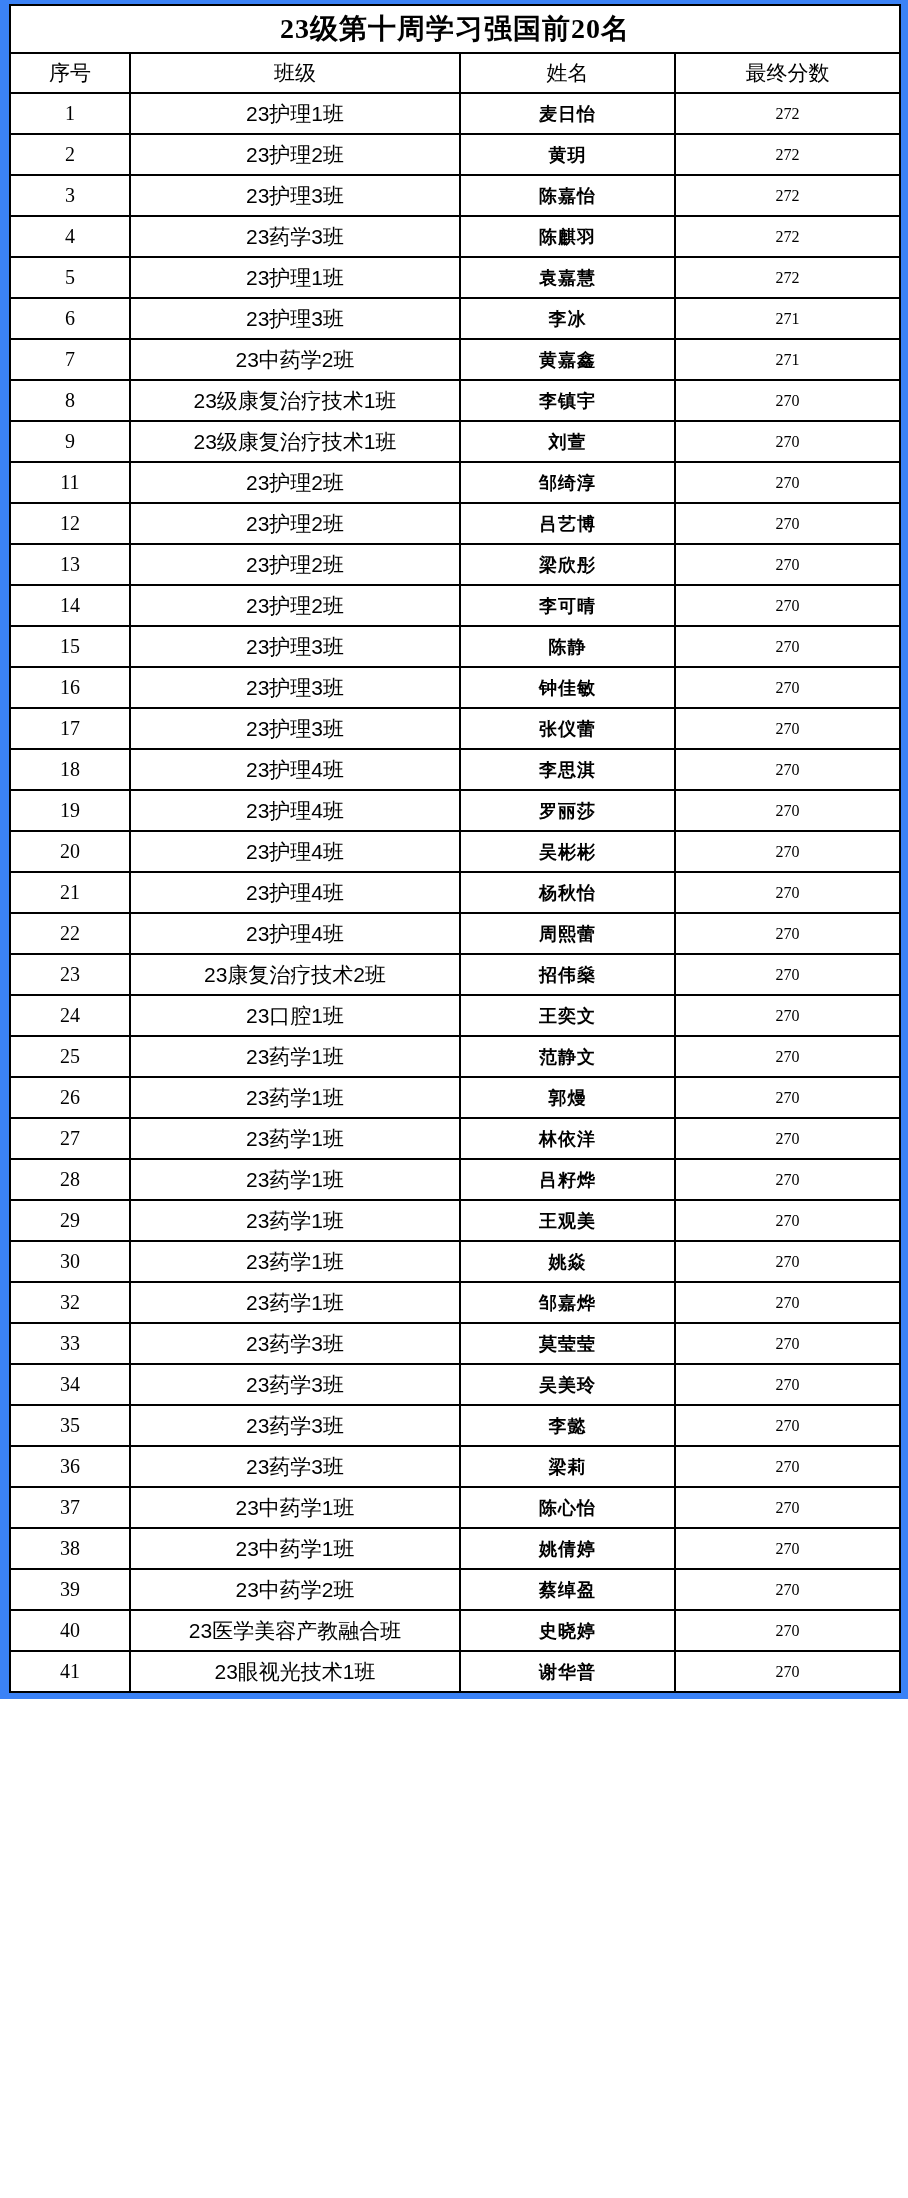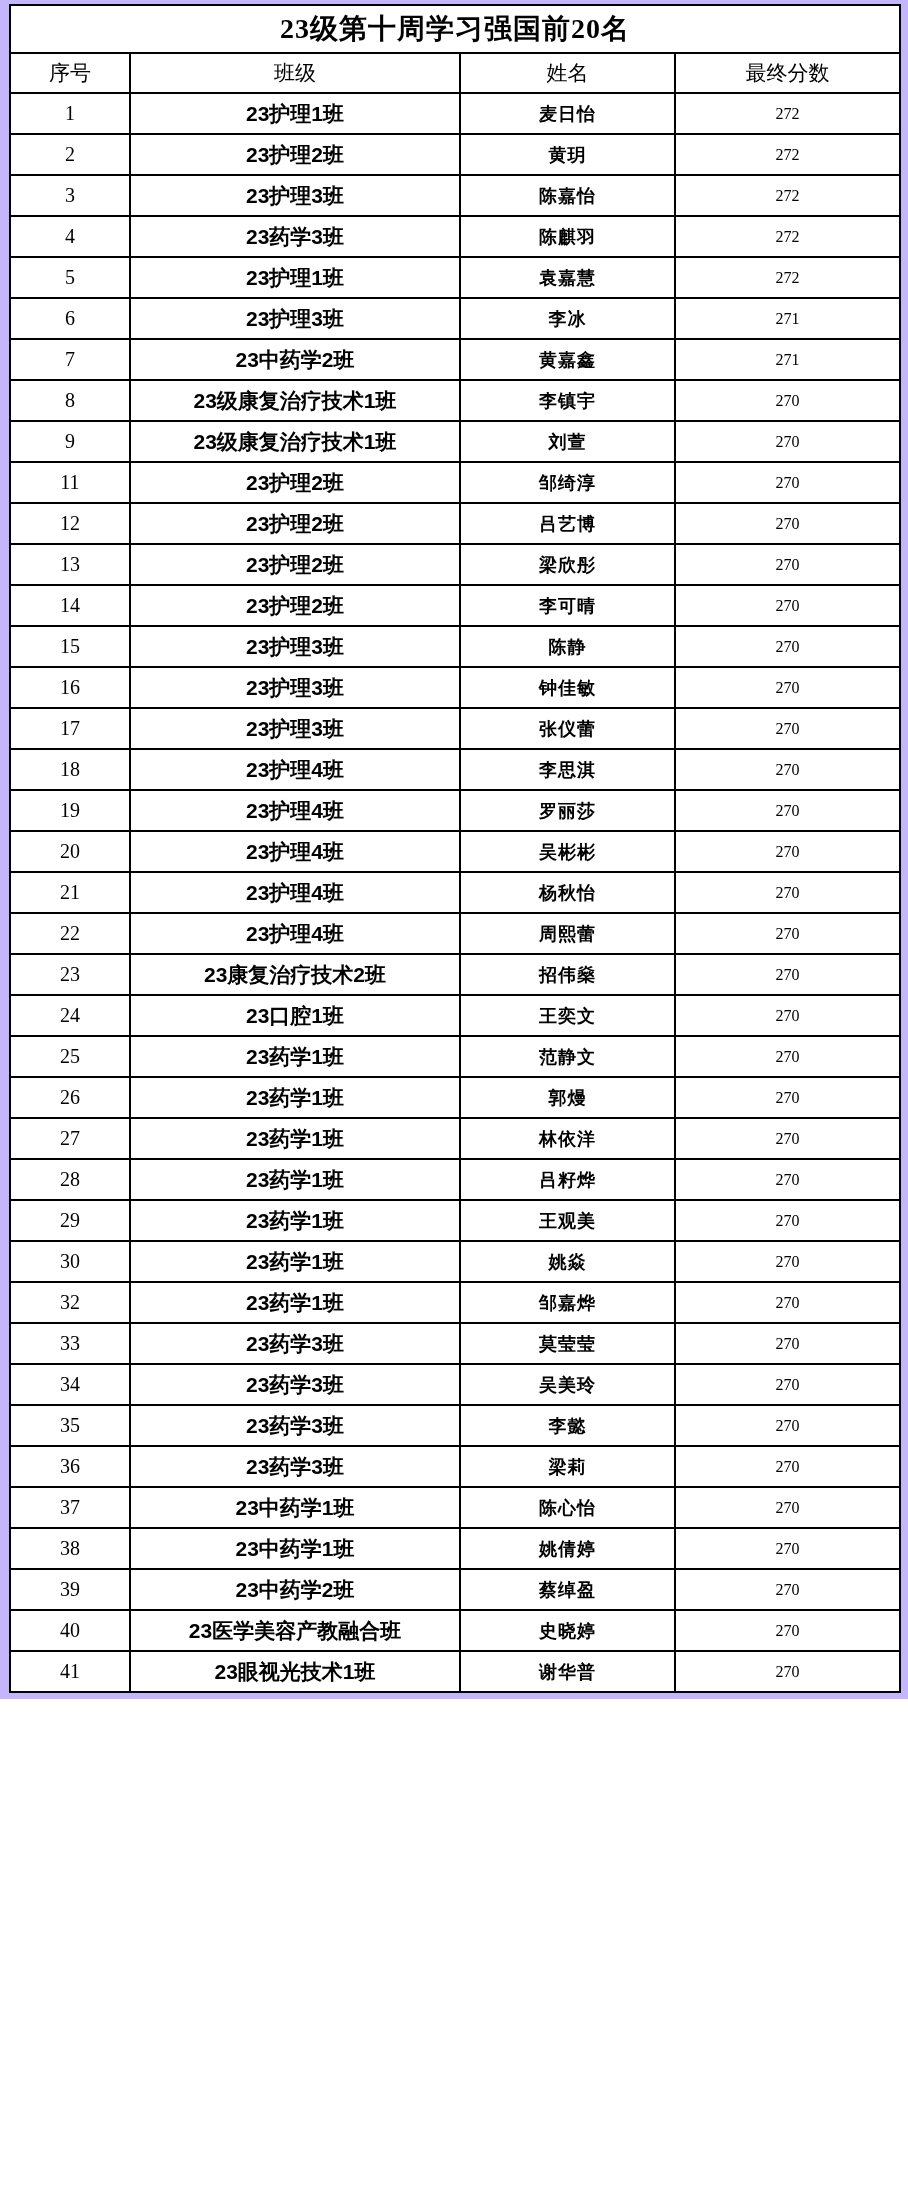--- a/index.html
+++ b/index.html
@@ -8,21 +8,21 @@
     background: #ffffff;
   }
   body {
     font-family: "Liberation Serif", "DejaVu Serif", serif;
     width: 908px;
   }
   .sheet {
     width: 908px;
     box-sizing: border-box;
     padding: 4px 9px 6px 9px;
-    background: #c4b5fd;
+    background: #3b82f6;
   }
   table.rank-table {
     border-collapse: collapse;
     width: 890px;
     table-layout: fixed;
   }
   table.rank-table td,
   table.rank-table th {
     border: 2px solid #000000;
     text-align: center;
@@ -52,21 +52,21 @@
 
   .data-row td {
     height: 39px;
   }
   .cell-idx {
     font-size: 20px;
     font-family: "Liberation Serif", "DejaVu Serif", serif;
   }
   .cell-class {
     font-size: 21px;
-    font-weight: bold;
+    font-weight: normal;
     font-family: "Liberation Sans", sans-serif;
     margin-top: 9px;
   }
   .cell-name {
     font-size: 18px;
     font-weight: bold;
     font-family: Liberation Sans, sans-serif;
     letter-spacing: 1px;
   }
   .cell-score {

